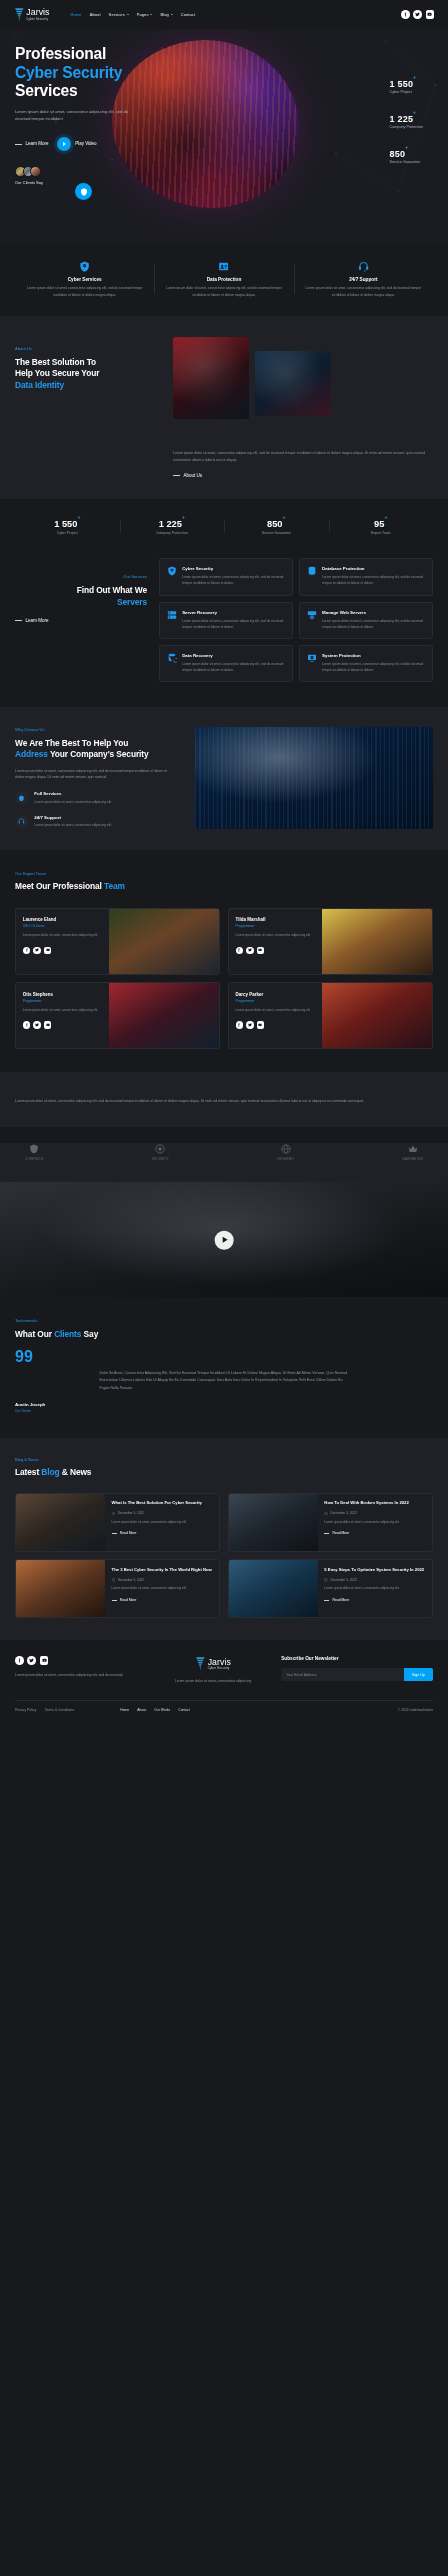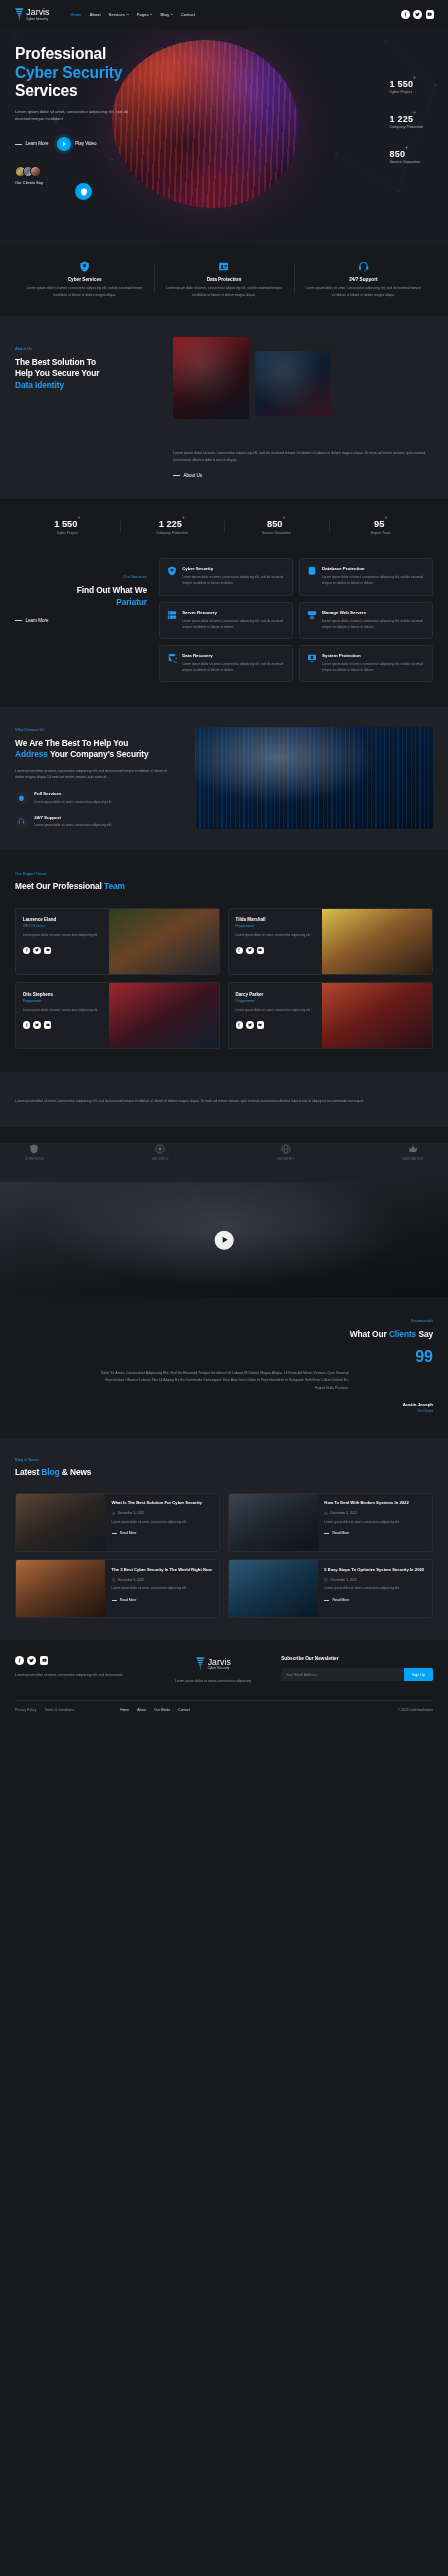--- a/index.html
+++ b/index.html
@@ -190,21 +190,21 @@
   .video { height: 115px; position:relative; overflow:hidden;
     background: linear-gradient(170deg,#2e3036,#17181c 60%,#0e0f12); }
   .video::after{content:"";position:absolute;inset:0;
     background: radial-gradient(ellipse at 50% 40%, rgba(150,160,175,.22), transparent 58%);}
   .vplay { position:absolute; left:50%; top:50%; transform:translate(-50%,-50%); z-index:3;
     width:18.7px; height:18.7px; border-radius:50%; background:rgba(255,255,255,.92);
     display:flex; align-items:center; justify-content:center; cursor:pointer;}
   .vplay i { width:0;height:0;border-left:5.6px solid #16171b;border-top:3.4px solid transparent;border-bottom:3.4px solid transparent;margin-left:1.9px;}
 
   
-  .testi { background:#18191d; padding: 21px 15px 25px; text-align:right; }
+  .testi { background:#18191d; padding: 21px 15px 25px; text-align:left; }
   .quote { font-size: 16px; color:#1e9bf0; font-weight:700; line-height:.8; margin:10px 0 6.2px; }
   .testi-q { font-size:3.6px; color:#9096a0; line-height:2.1; max-width:249px; margin:0 auto; }
   .testi-n { font-size:4.4px; font-weight:700; margin-top:10px; }
   .testi-r { font-size:3.2px; color:#1e9bf0; margin-top:1.9px; }
 
   
   .blog { background:#202127; padding:18.7px 15px 22.4px; }
   .blog-grid { display:grid; grid-template-columns:1fr 1fr; gap:7.5px; margin-top:13.7px; }
   .bcard { background:#1d1e24; border:0.6px solid #2a2c33; border-radius:2.5px; display:flex; overflow:hidden; }
   .bimg { width:44%; min-height:57px; }
@@ -459,21 +459,21 @@
       <div class="st-num"><span>95</span><sup>+</sup></div>
       <div class="st-lbl">Expert Team</div>
     </div>
   </div>
 
   <div class="services">
     <div class="svc-l">
       <div class="eyebrow">Our Services</div>
       <div class="h2">
         <span>Find Out What We</span><br>
-        <span class="accent">Pariatur</span>
+        <span class="accent">Servers</span>
       </div>
       <div class="lm" style="margin-top:10px;">
         <span class="lm-dash"></span>
         <span class="lm-txt">Learn More</span>
       </div>
     </div>
     <div class="svc-grid">
       <div class="svc-card">
         <span class="svc-ico"><svg viewBox="0 0 24 24">
               <path d="M12 1L3 5v6c0 5.5 3.8 10.7 9 12 5.2-1.3 9-6.5 9-12V5z"></path>

